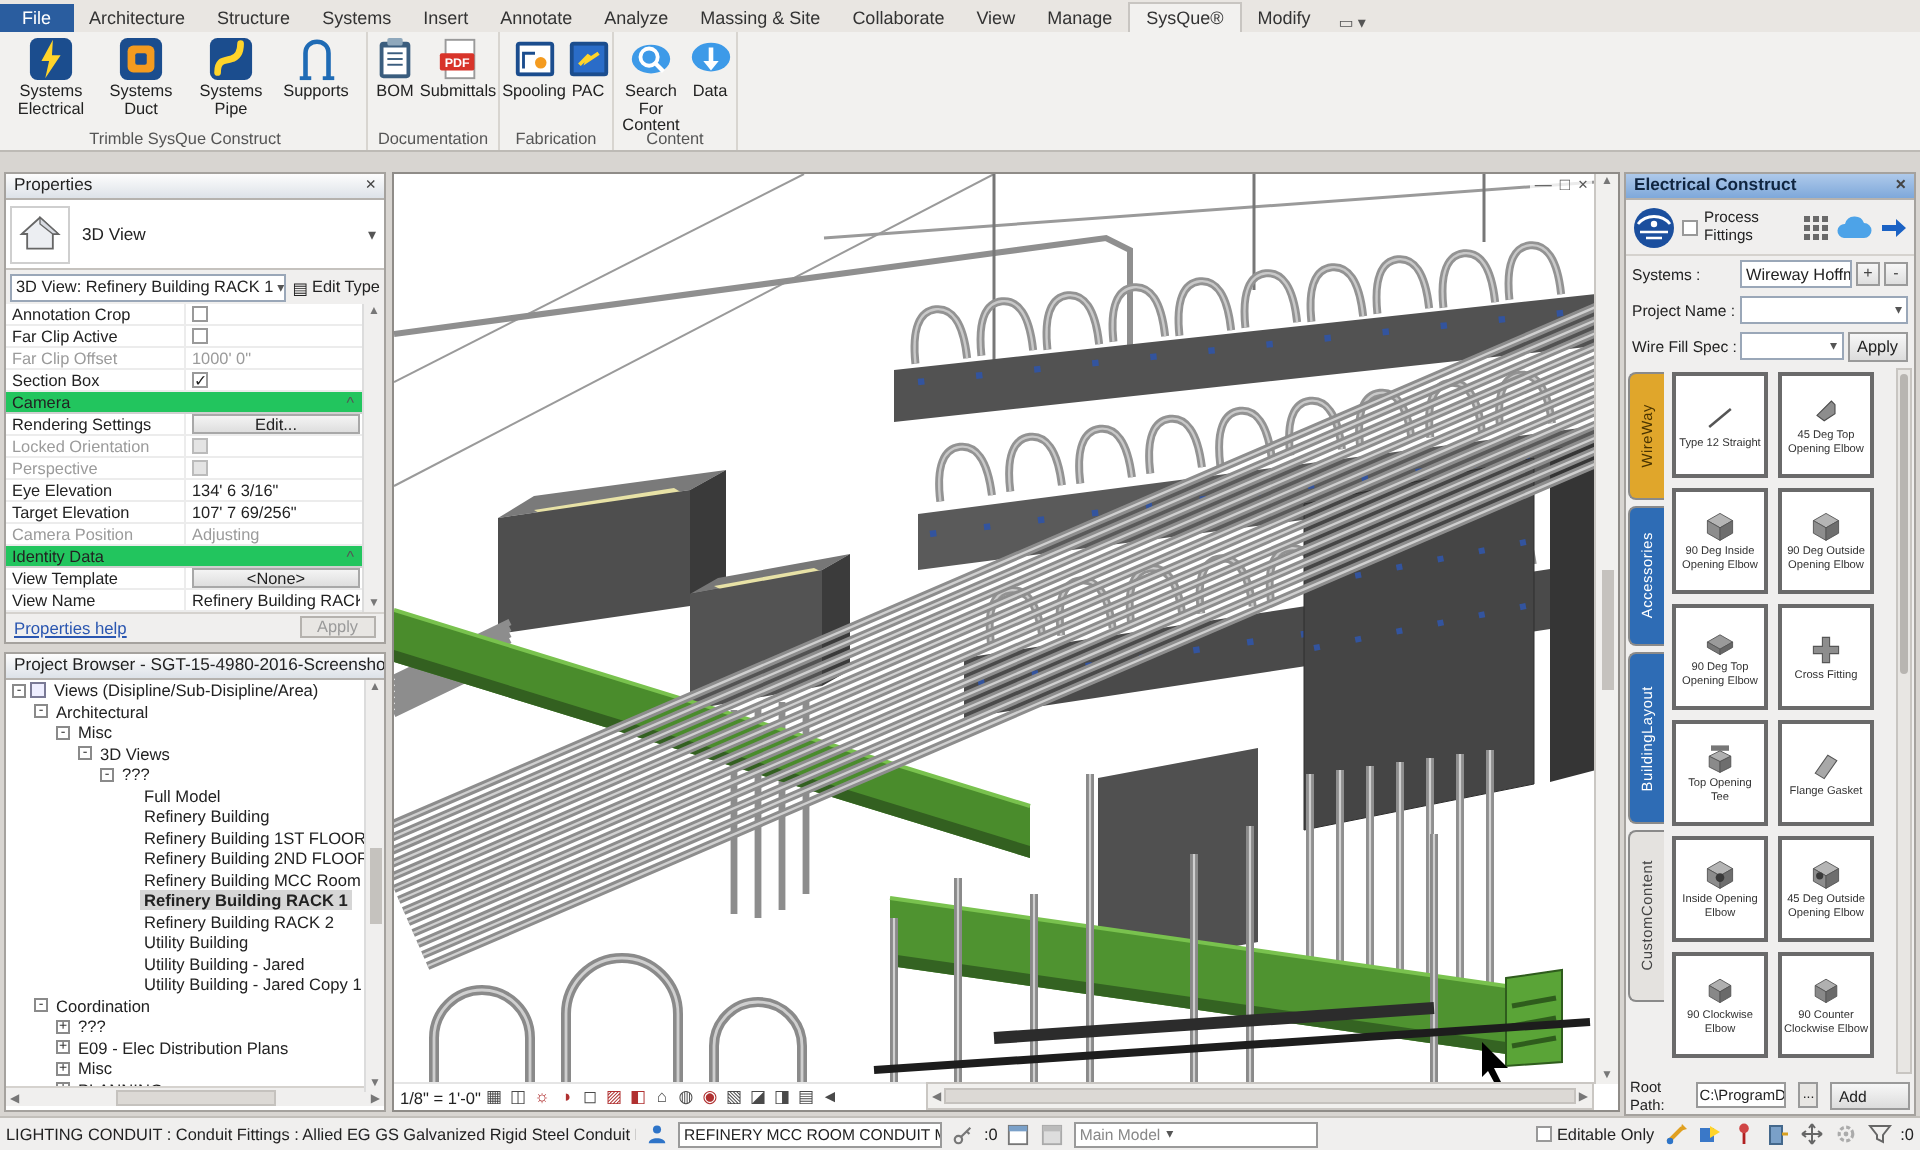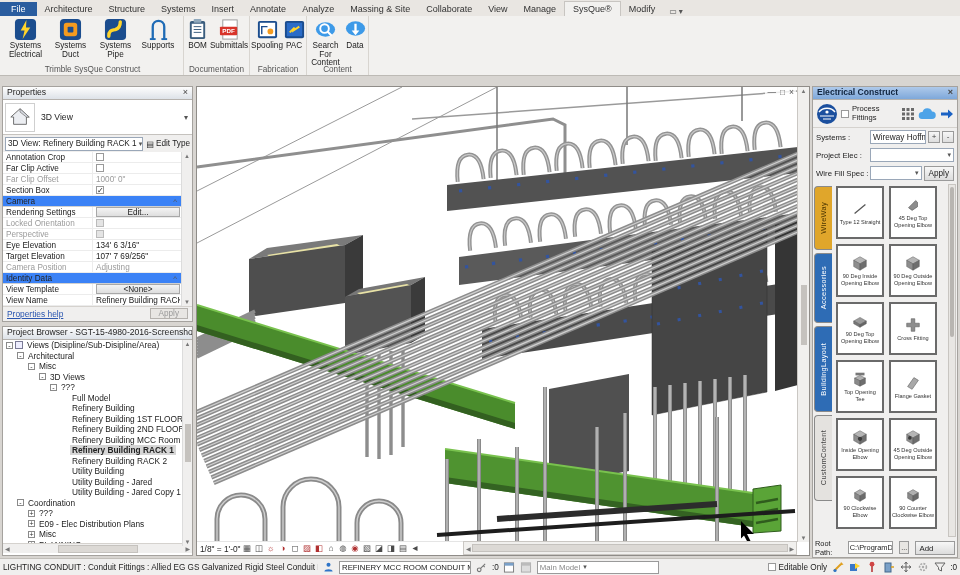--- a/index.html
+++ b/index.html
@@ -32,21 +32,21 @@
   .ptype .arr{margin-left:auto;color:#555;font-size:8px;padding-right:2px}
   .pselrow{display:flex;height:17px;align-items:center;padding:1px 2px;gap:3px;background:#f0efee}
   .combo{height:14px;background:#fff;border:1px solid #9aa7b8;font-size:8.2px;display:flex;align-items:center;padding:0 2px;white-space:nowrap;overflow:hidden}
   .combo .carr{margin-left:auto;font-size:7px;color:#555;padding-left:2px}
   .pselrow .combo{flex:1}
   .etlink{display:flex;align-items:center;gap:2px;font-size:8.2px;white-space:nowrap}
   .pgridwrap{position:relative;background:#fff}
   .prow{display:flex;height:11px;border-bottom:1px solid #ececec;align-items:center;font-size:8.2px;background:#fff;padding-right:12px}
   .prow .plabel{width:90px;padding-left:3px;border-right:1px solid #ececec;overflow:hidden;white-space:nowrap;height:100%;display:flex;align-items:center}
   .prow .pval{flex:1;padding-left:3px;overflow:hidden;white-space:nowrap;display:flex;align-items:center;height:100%}
-  .prow.sec{background:#3b82f6;border-bottom:1px solid #d0d0d0}
+  .prow.sec{background:#22c55e;border-bottom:1px solid #d0d0d0}
   .prow.sec .plabel{border-right:none;width:auto;flex:1}
   .secarr::after{content:"^";color:#555;font-size:8px;padding-right:3px}
   .dis{color:#9b9b9b}
   .chk{width:8px;height:8px;border:1px solid #999;background:#fff;display:inline-block;font-size:8px;line-height:7px;text-align:center;color:#222}
   .chk.on::after{content:"✓"}
   .chk.gr{background:#e4e4e4;border-color:#bbb}
   .btnval{border:1px solid #a8a8a8;background:linear-gradient(#f4f4f4,#dedede);text-align:center;flex:1;font-size:8.2px;height:10px;line-height:9px;color:#222}
   .pgridscroll{position:absolute;right:0;top:0;bottom:0;width:11px;background:#f0efee;border-left:1px solid #dcdcdc;display:flex;flex-direction:column;align-items:center;justify-content:space-between;font-size:6px;color:#777;padding:1px 0}
   .pfoot{height:14px;display:flex;align-items:center;padding:0 4px;background:#f0efee;border-top:1px solid #d5d2ce}
   .plink{color:#2a56b0;text-decoration:underline;font-size:8.4px}
@@ -612,21 +612,21 @@
     </div>
     <div class="erow">
       <span class="elab">Systems :</span>
       <div class="combo">
           <span>Wireway Hoffma</span>
         </div>
       <span class="sqbtn">+</span>
       <span class="sqbtn">-</span>
     </div>
     <div class="erow">
-      <span class="elab">Project Elec :</span>
+      <span class="elab">Project Name :</span>
       <div class="combo">
           <span></span>
           <span class="carr">▾</span>
         </div>
     </div>
     <div class="erow">
       <span class="elab">Wire Fill Spec :</span>
       <div class="combo">
           <span></span>
           <span class="carr">▾</span>

